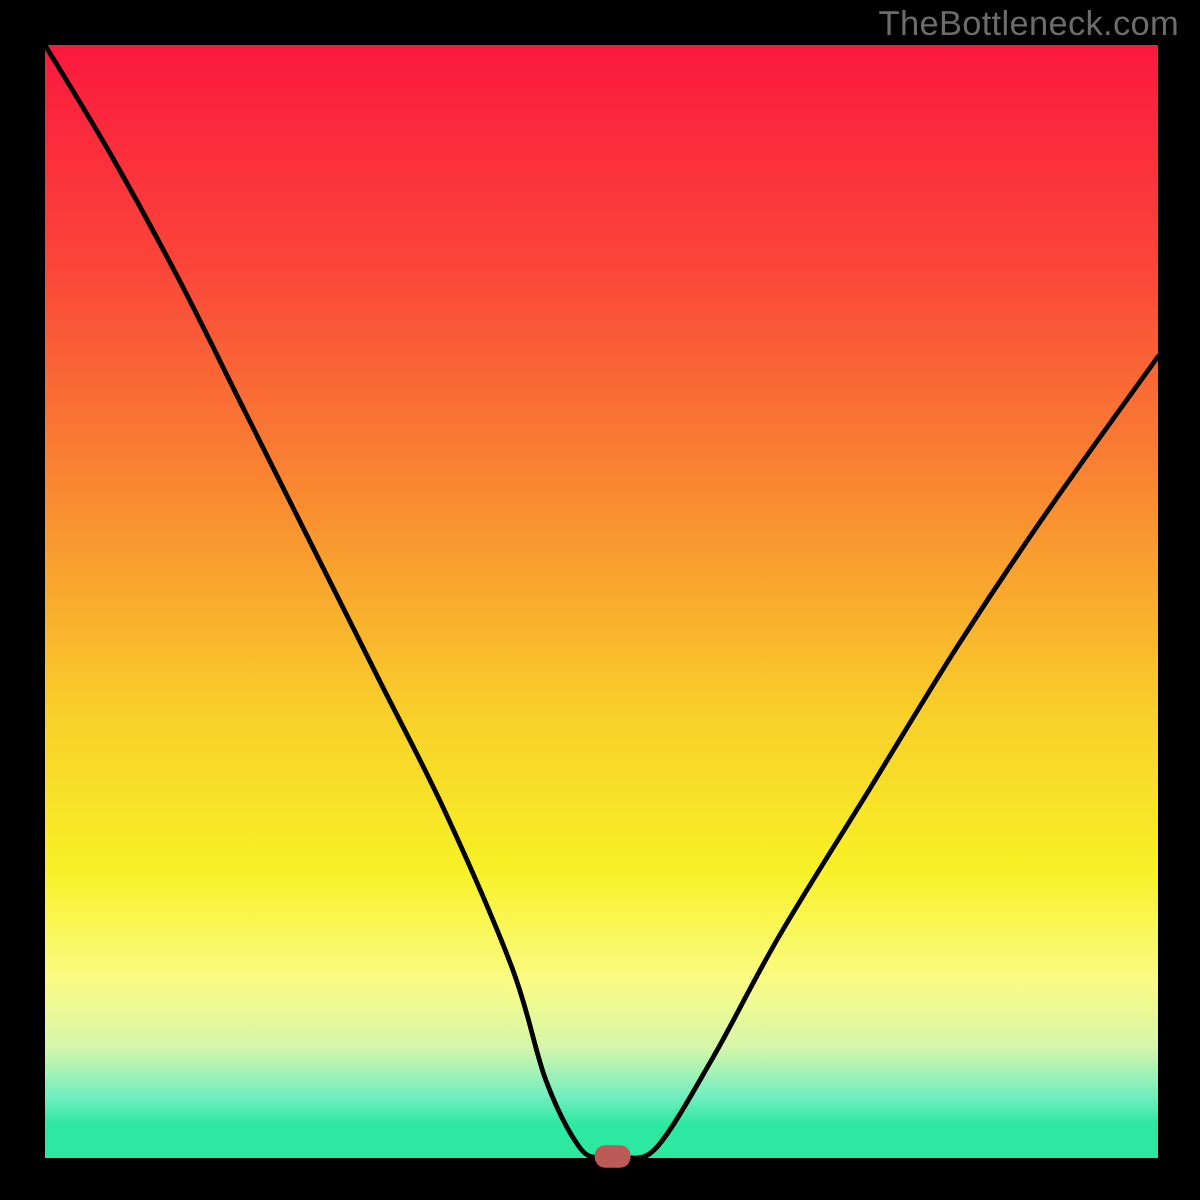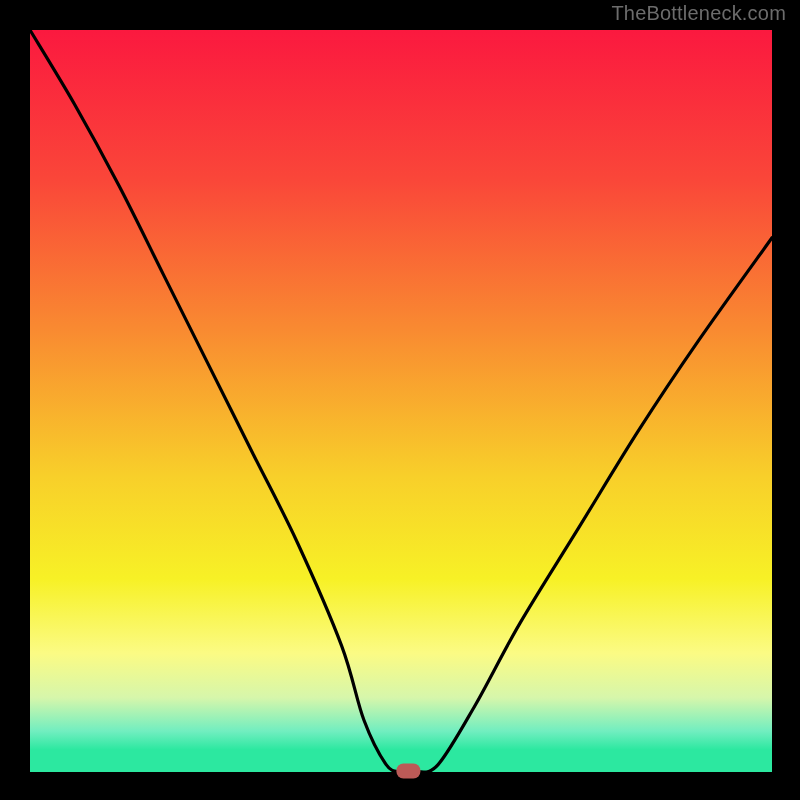--- a/index.html
+++ b/index.html
@@ -15,21 +15,21 @@
     position: absolute;
     left: 0; top: 0;
     width: 800px; height: 800px;
     background: #000;
   }
   .watermark {
     position: absolute;
     top: 2px;
     right: 14px;
     color: #6c6c6c;
-    font-size: 20px;
+    font-size: 23px;
     font-weight: 500;
     letter-spacing: 0.2px;
   }
   svg { display: block; }
 </style>
 </head>
 <body>
 
 <div class="frame">
   <div class="watermark">TheBottleneck.com</div>

